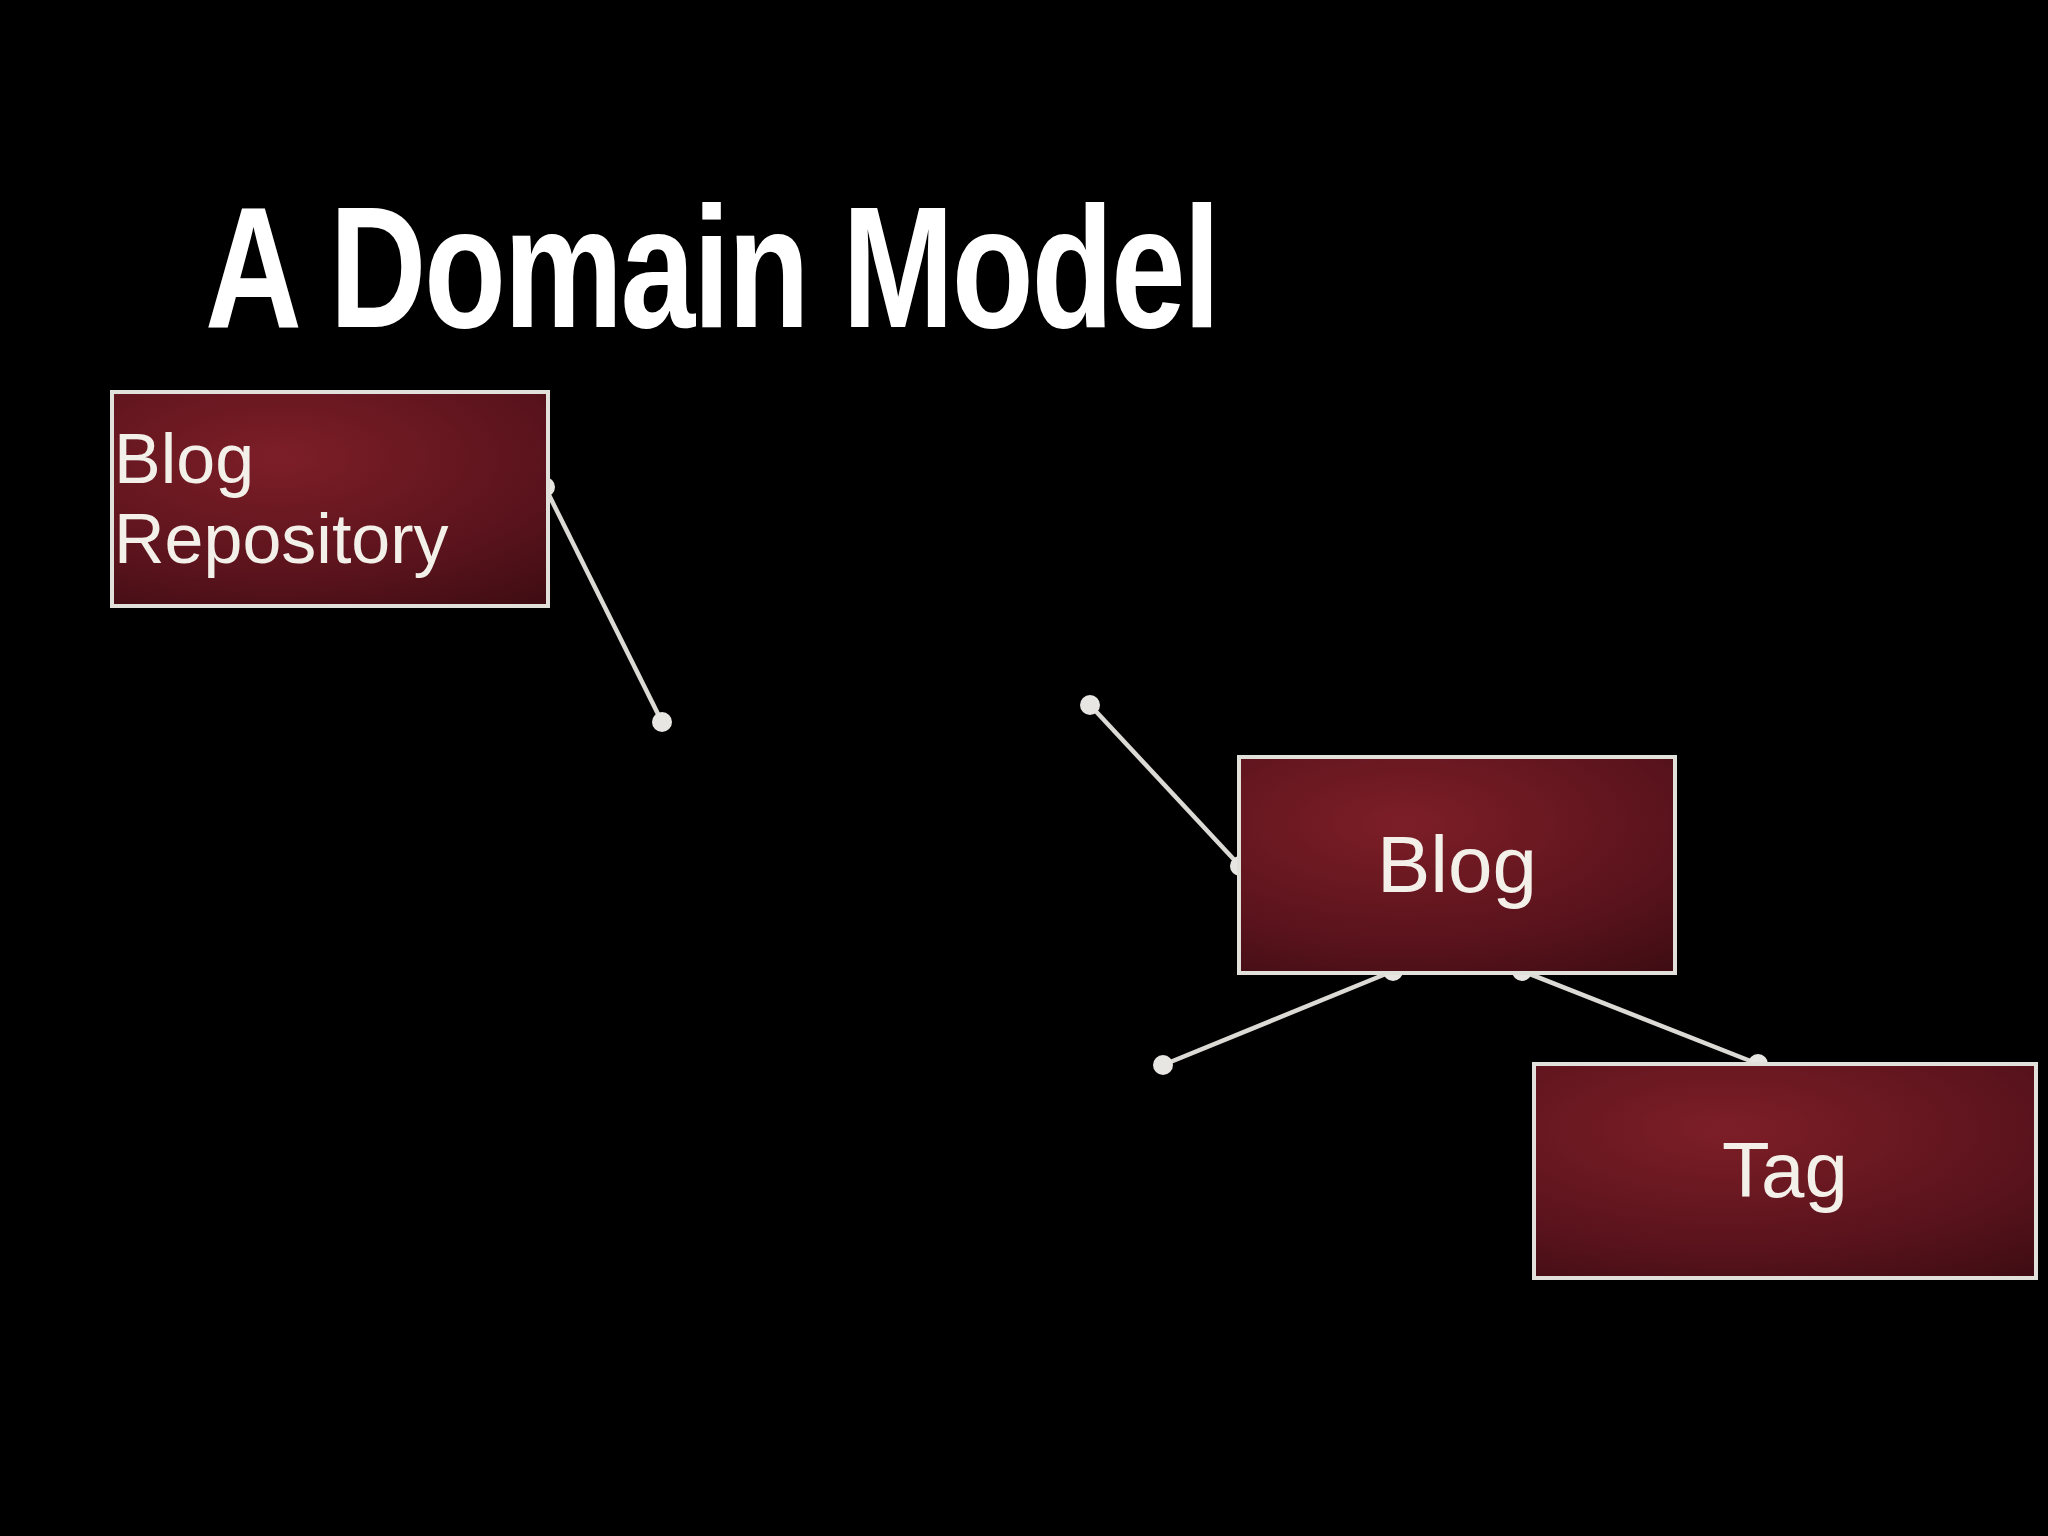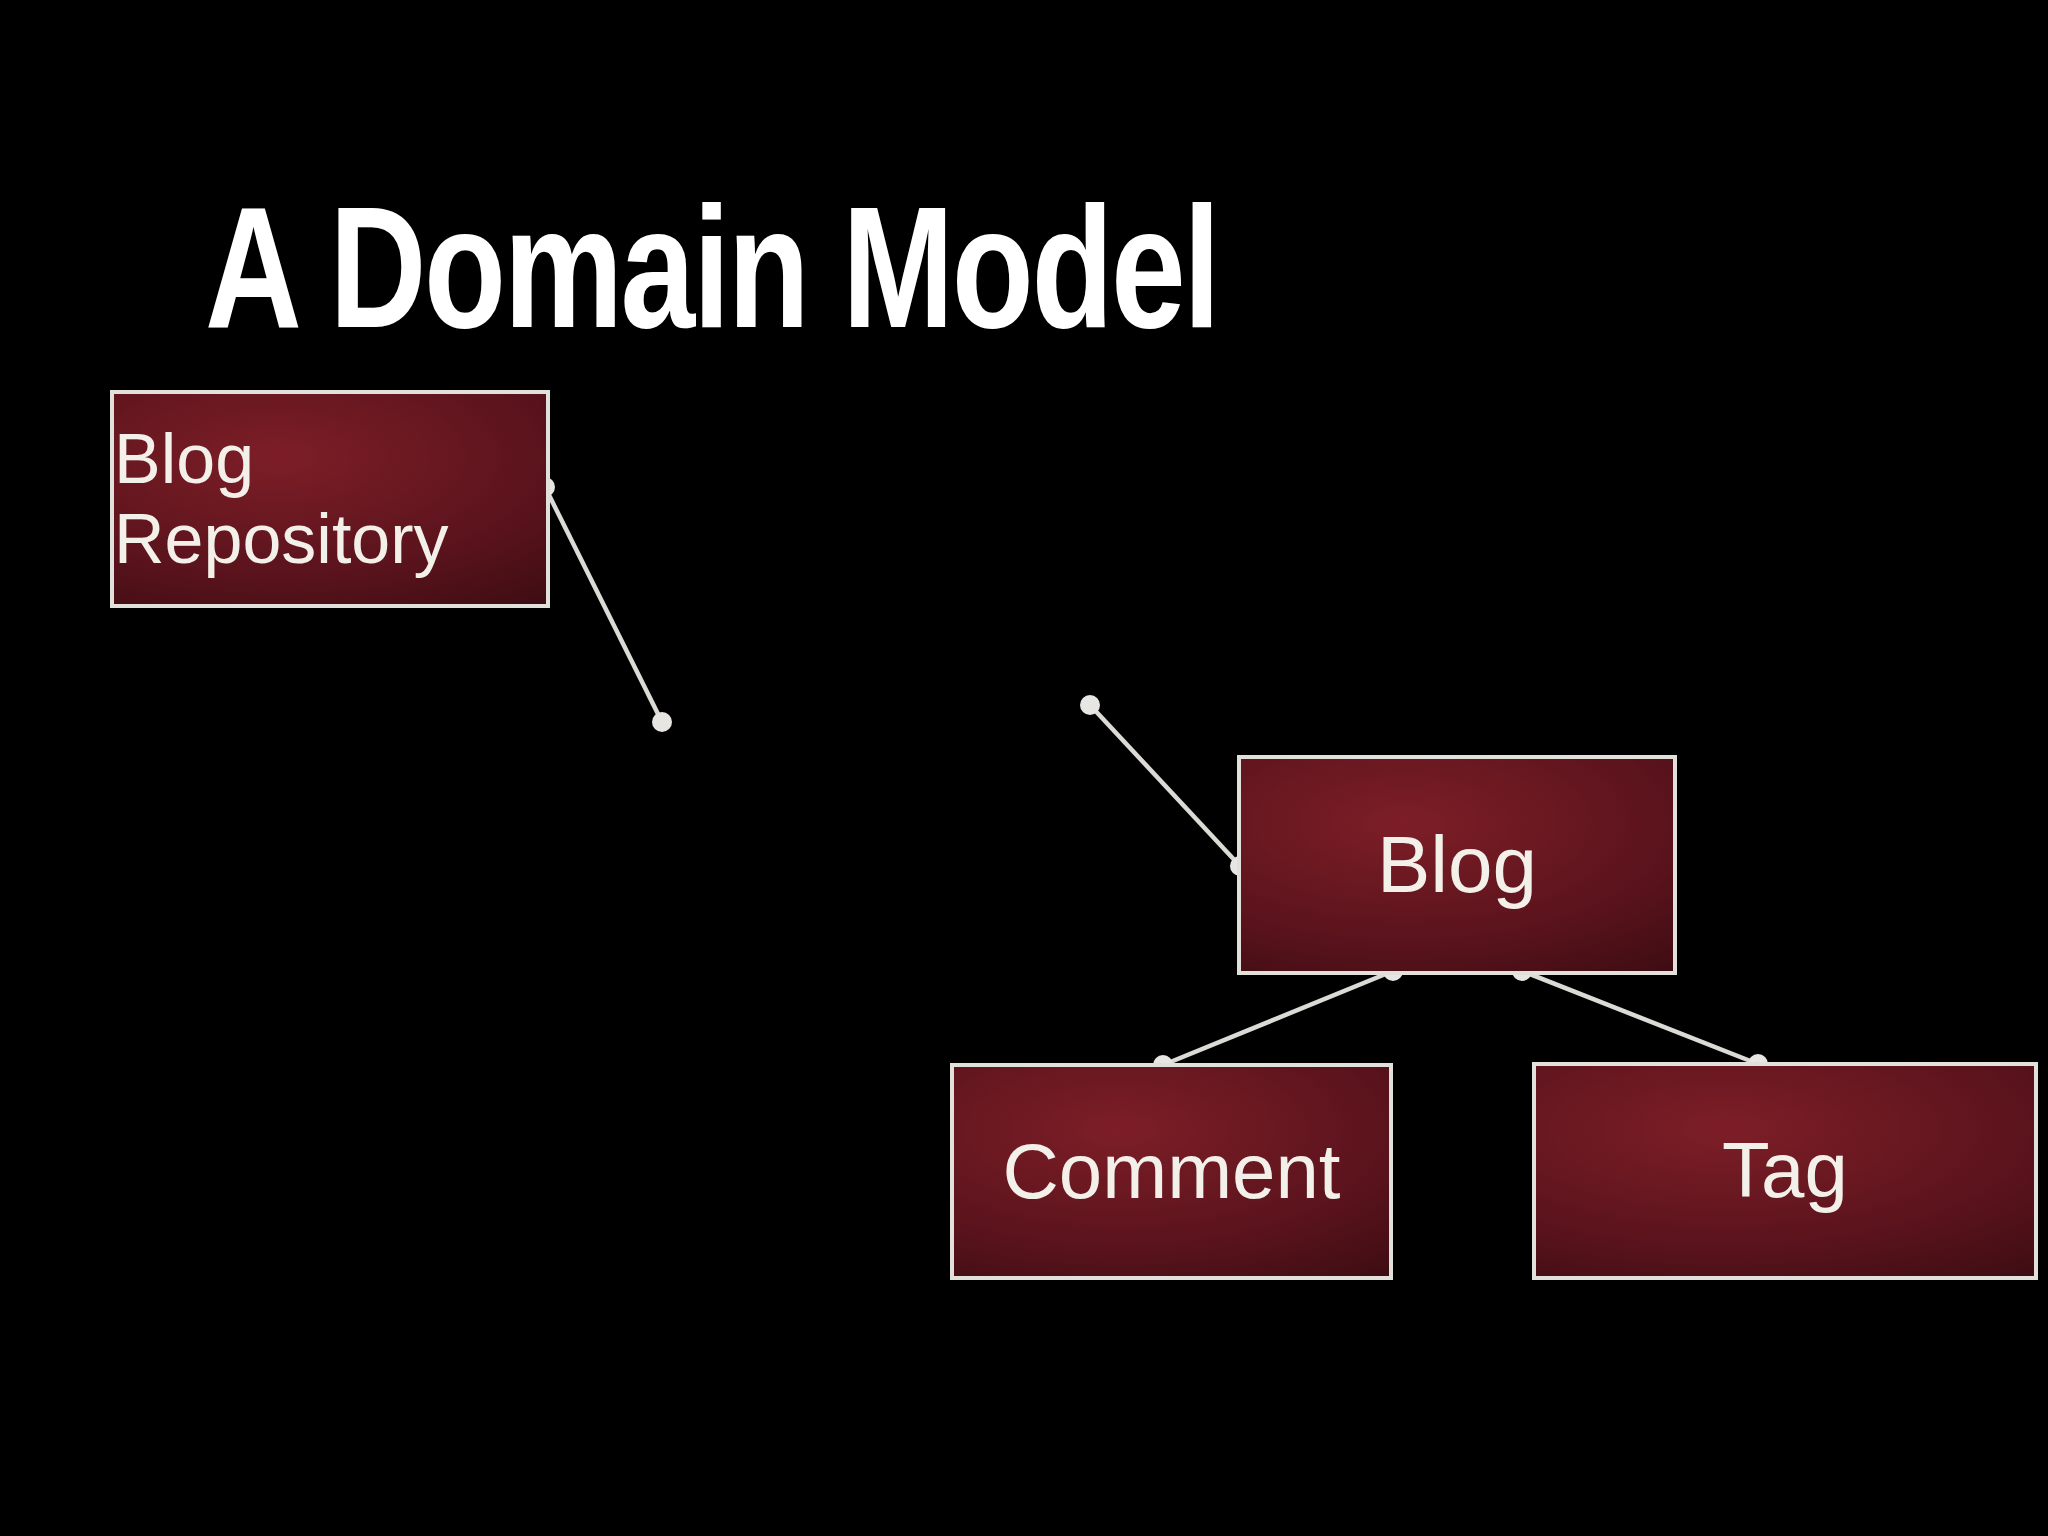--- a/index.html
+++ b/index.html
@@ -80,21 +80,18 @@
       <circle cx="1758" cy="1064" r="10"></circle>
     </g>
   </svg>
 
   <div class="node node--blog-repository">
     <span>Blog Repository</span>
   </div>
   <div class="node node--post">
     <span>Blog</span>
   </div>
-  <div class="node node--comment">
-    <span>Comment</span>
-  </div>
   <div class="node node--tag">
     <span>Tag</span>
   </div>
 
 
 </div>
 
 </body></html>

